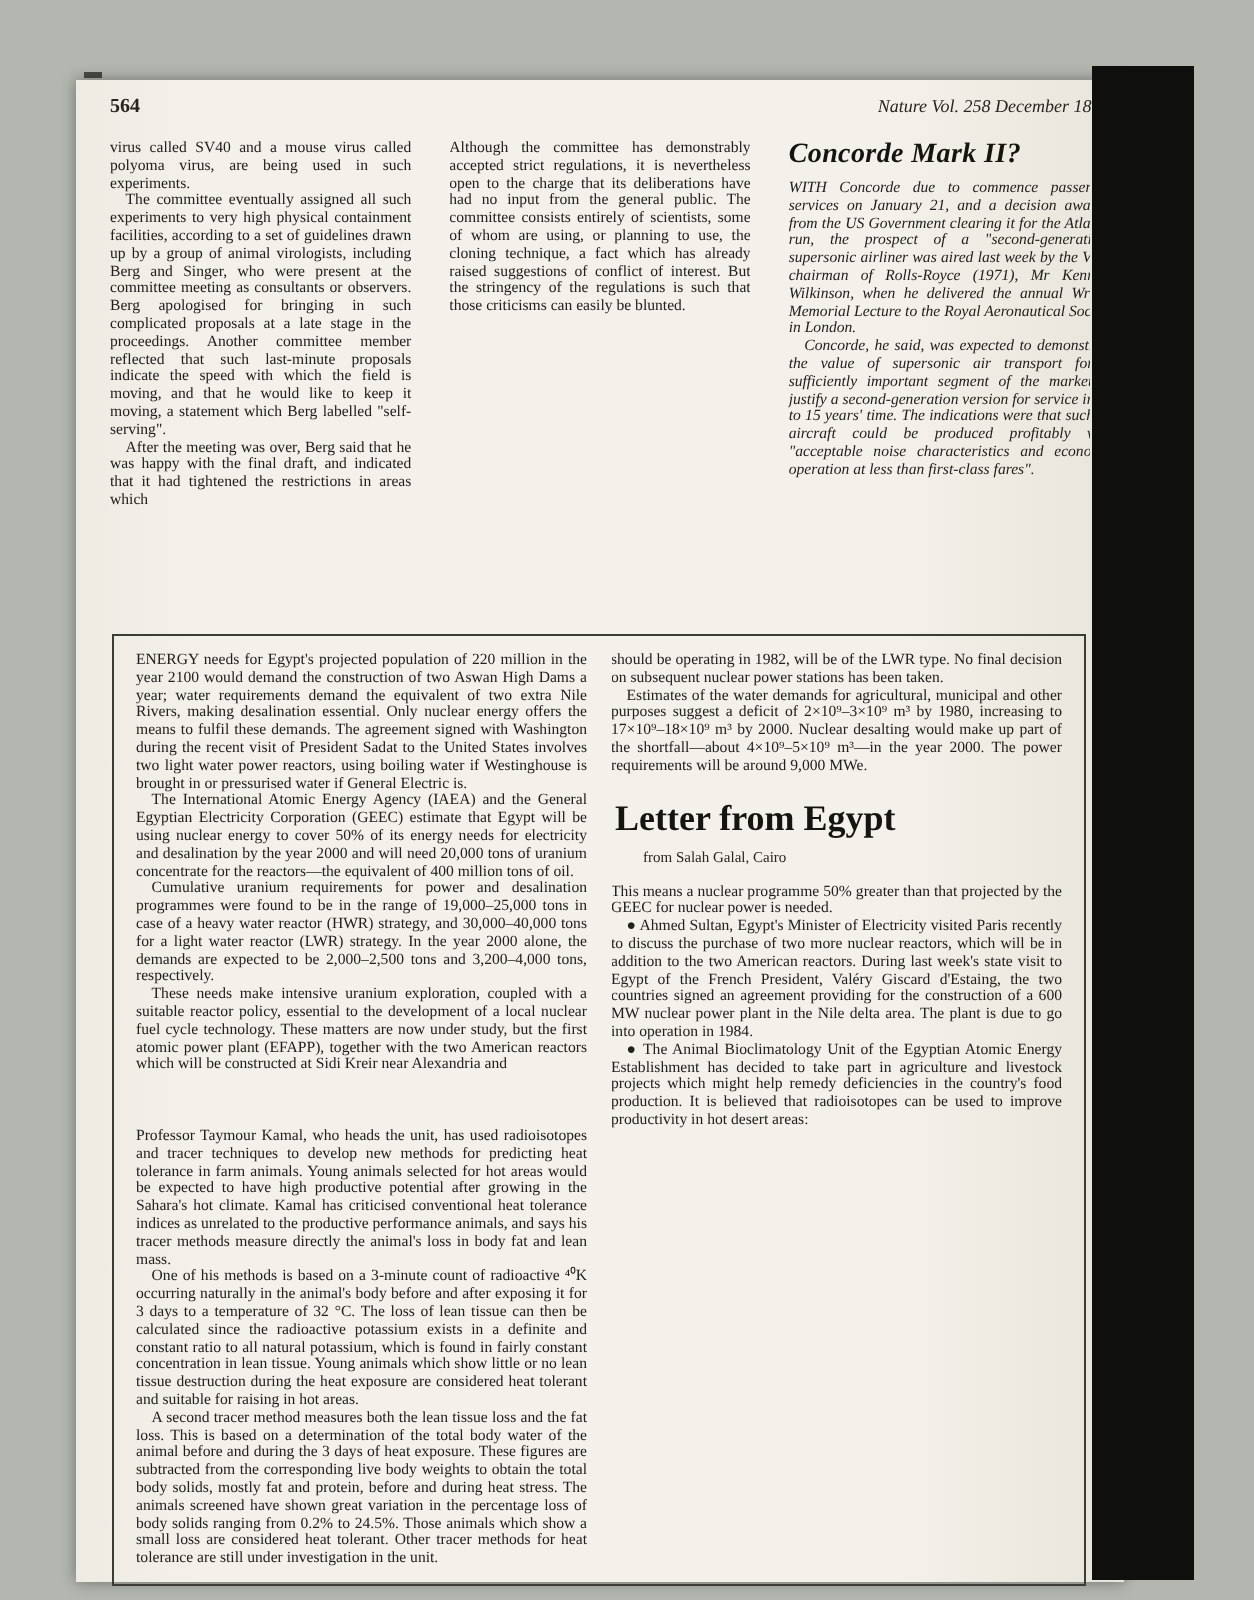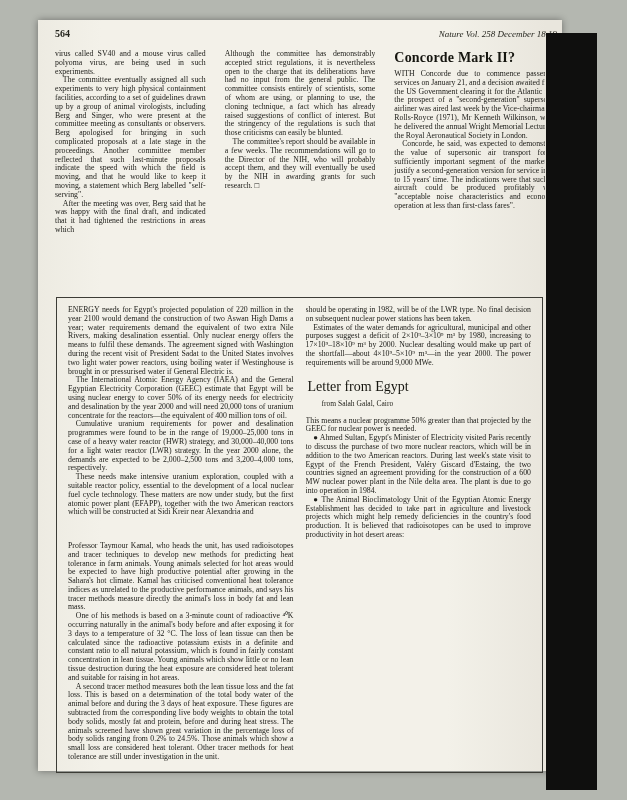--- a/index.html
+++ b/index.html
@@ -2,21 +2,21 @@
 <html><head>
 <meta charset="utf-8">
 <style>
   html,body{margin:0;padding:0;}
   body{
     width:627px;height:800px;position:relative;overflow:hidden;
     background:#b4b7b0;
     font-family:"Liberation Serif", serif;
   }
   .page{
-    position:absolute;left:38px;top:20px;width:524px;height:751px;
+    position:absolute;left:38px;top:40px;width:524px;height:751px;
     background:linear-gradient(90deg,#edebe2 0%,#f3f1e9 12%,#f3f1e9 78%,#e9e6dd 97%);
     box-shadow:0 0 7px rgba(0,0,0,.4);
     padding:8px 17px 12px;box-sizing:border-box;
   }
   .black-band{
     position:absolute;left:546px;top:33px;width:51px;height:757px;
     background:#0f0f0e;
   }
   .scan-artifact{
     position:absolute;left:42px;top:36px;width:9px;height:3px;background:#4a4a45;
@@ -28,31 +28,31 @@
   .journal-title{font-style:italic;font-size:9px;color:#26261f;margin-right:-12px;white-space:nowrap;overflow:hidden;}
   .top-section{
     display:grid;grid-template-columns:1fr 1fr 1fr;column-gap:19px;
     height:238px;overflow:hidden;margin-top:2px;
   }
   .col{overflow:hidden;}
   .col p{
     margin:0;font-size:7.8px;line-height:1.13;text-align:justify;color:#20201c;
   }
   .col p + p{text-indent:1em;}
-  .concorde{margin-right:-12px;}
+  .concorde{margin-right:-12px;font-style:italic;}
   .concorde h2{
     margin:0 0 4px;font-size:14px;font-weight:bold;color:#15150f;letter-spacing:.2px;
   }
   .egypt-box{
     border:1px solid #3c3c36;margin:9px 2px 0 1px;padding:8px 11px;
     display:grid;grid-template-columns:1fr 1fr;column-gap:12px;
     height:458px;overflow:hidden;box-sizing:content-box;
   }
   .letter-head{margin:11px 0 9px 2px;}
-  .letter-head h3{margin:0 0 4px;font-size:14px;font-weight:normal;color:#15150f;}
+  .letter-head h3{margin:0 0 4px;font-size:18px;font-weight:bold;color:#15150f;}
   .byline{font-size:7.5px;color:#26261f;margin-left:14px;}
 </style>
 </head>
 <body>
 
 <div class="scan-artifact"></div>
 
 <div class="page">
   <div class="page-header">
     <span class="page-num">564</span>
@@ -60,21 +60,20 @@
   </div>
 
   <div class="top-section">
     <div class="col">
         <p>virus called SV40 and a mouse virus called polyoma virus, are being used in such experiments.</p>
         <p>The committee eventually assigned all such experiments to very high physical containment facilities, according to a set of guidelines drawn up by a group of animal virologists, including Berg and Singer, who were present at the committee meeting as consultants or observers. Berg apologised for bringing in such complicated proposals at a late stage in the proceedings. Another committee member reflected that such last-minute proposals indicate the speed with which the field is moving, and that he would like to keep it moving, a statement which Berg labelled "self-serving".</p>
         <p>After the meeting was over, Berg said that he was happy with the final draft, and indicated that it had tightened the restrictions in areas which</p>
       </div>
     <div class="col">
         <p>Although the committee has demonstrably accepted strict regulations, it is nevertheless open to the charge that its deliberations have had no input from the general public. The committee consists entirely of scientists, some of whom are using, or planning to use, the cloning technique, a fact which has already raised suggestions of conflict of interest. But the stringency of the regulations is such that those criticisms can easily be blunted.</p>
-        <p>The committee's report should be available in a few weeks. The recommendations will go to the Director of the NIH, who will probably accept them, and they will eventually be used by the NIH in awarding grants for such research.    □</p>
       </div>
     <div class="col concorde">
       <h2>Concorde Mark II?</h2>
       <div>
           <p>WITH Concorde due to commence passenger services on January 21, and a decision awaited from the US Government clearing it for the Atlantic run, the prospect of a "second-generation" supersonic airliner was aired last week by the Vice-chairman of Rolls-Royce (1971), Mr Kenneth Wilkinson, when he delivered the annual Wright Memorial Lecture to the Royal Aeronautical Society in London.</p>
           <p>Concorde, he said, was expected to demonstrate the value of supersonic air transport for a sufficiently important segment of the market to justify a second-generation version for service in 10 to 15 years' time. The indications were that such an aircraft could be produced profitably with "acceptable noise characteristics and economic operation at less than first-class fares".</p>
         </div>
     </div>
   </div>
 

